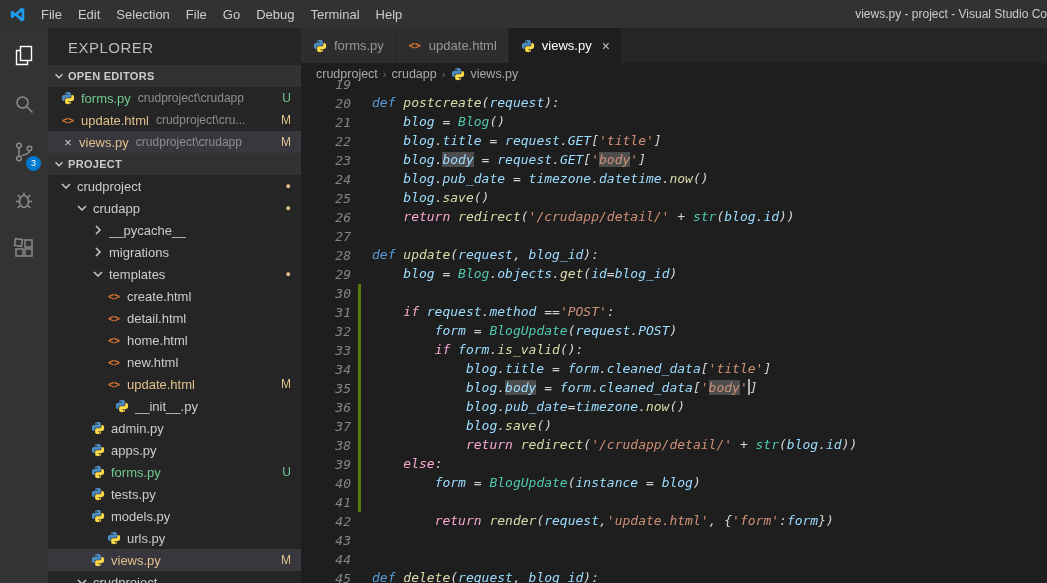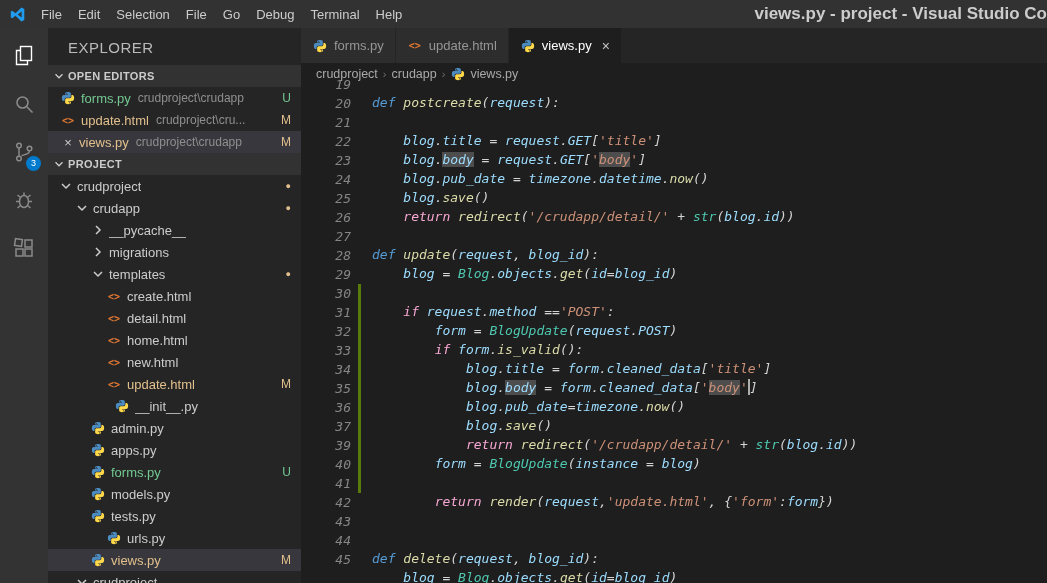--- a/index.html
+++ b/index.html
@@ -6,21 +6,21 @@
   html,body { width:1047px; height:583px; overflow:hidden; background:#1e1e1e;
     font-family:"Liberation Sans", sans-serif; }
   .window { width:1047px; height:583px; display:flex; flex-direction:column; }
 
   
   .titlebar { height:28px; background:#323233; display:flex; align-items:center;
     color:#cccccc; font-size:13px; position:relative; flex-shrink:0; }
   .vs-logo { width:17px; height:17px; margin:0 7px 0 9px; flex-shrink:0; }
   .menu-item { padding:0 8px; height:100%; display:flex; align-items:center; cursor:default; }
   .window-title { position:absolute; right:0; top:0; height:100%; display:flex;
-    align-items:center; white-space:nowrap; overflow:hidden; font-size:17px; color:#cccccc;font-weight:bold; }
+    align-items:center; white-space:nowrap; overflow:hidden; font-size:12px; color:#cccccc; }
 
   
   .main { flex:1; display:flex; min-height:0; }
 
   
   .activitybar { width:48px; background:#333333; display:flex; flex-direction:column;
     align-items:center; padding-top:4px; flex-shrink:0; }
   .activity-item { width:48px; height:48px; display:flex; align-items:center;
     justify-content:center; position:relative; color:#8a8a8a; cursor:pointer; }
   .activity-item.active { color:#ffffff; }
@@ -302,30 +302,30 @@
             <span class="row-label st-untracked">forms.py</span>
             <span class="row-badge st-untracked">U</span>
           </div>
           <div class="row" style="padding-left: 42px;">
             <span class="file-icon">
               <svg viewBox="0 0 32 32">
                 <path fill="#4c8bbf" d="M15.9 2c-7 0-6.6 3-6.6 3v3.2h6.7v1H6.5S2 8.7 2 15.8c0 7 3.9 6.8 3.9 6.8h2.3v-3.3s-.1-3.9 3.9-3.9h6.7s3.7.1 3.7-3.6V5.6S23 2 15.9 2zm-3.7 2.1a1.2 1.2 0 1 1 0 2.4 1.2 1.2 0 0 1 0-2.4z"></path>
                 <path fill="#ffd94a" d="M16.1 30c7 0 6.6-3 6.6-3v-3.2H16v-1h9.5S30 23.3 30 16.2c0-7-3.9-6.8-3.9-6.8h-2.3v3.3s.1 3.9-3.9 3.9h-6.7s-3.7-.1-3.7 3.6v6.2S9 30 16.1 30zm3.7-2.1a1.2 1.2 0 1 1 0-2.4 1.2 1.2 0 0 1 0 2.4z"></path>
               </svg>
             </span>
+            <span class="row-label">tests.py</span>
+          </div>
+          <div class="row" style="padding-left: 42px;">
+            <span class="file-icon">
+              <svg viewBox="0 0 32 32">
+                <path fill="#4c8bbf" d="M15.9 2c-7 0-6.6 3-6.6 3v3.2h6.7v1H6.5S2 8.7 2 15.8c0 7 3.9 6.8 3.9 6.8h2.3v-3.3s-.1-3.9 3.9-3.9h6.7s3.7.1 3.7-3.6V5.6S23 2 15.9 2zm-3.7 2.1a1.2 1.2 0 1 1 0 2.4 1.2 1.2 0 0 1 0-2.4z"></path>
+                <path fill="#ffd94a" d="M16.1 30c7 0 6.6-3 6.6-3v-3.2H16v-1h9.5S30 23.3 30 16.2c0-7-3.9-6.8-3.9-6.8h-2.3v3.3s.1 3.9-3.9 3.9h-6.7s-3.7-.1-3.7 3.6v6.2S9 30 16.1 30zm3.7-2.1a1.2 1.2 0 1 1 0-2.4 1.2 1.2 0 0 1 0 2.4z"></path>
+              </svg>
+            </span>
             <span class="row-label">models.py</span>
-          </div>
-          <div class="row" style="padding-left: 42px;">
-            <span class="file-icon">
-              <svg viewBox="0 0 32 32">
-                <path fill="#4c8bbf" d="M15.9 2c-7 0-6.6 3-6.6 3v3.2h6.7v1H6.5S2 8.7 2 15.8c0 7 3.9 6.8 3.9 6.8h2.3v-3.3s-.1-3.9 3.9-3.9h6.7s3.7.1 3.7-3.6V5.6S23 2 15.9 2zm-3.7 2.1a1.2 1.2 0 1 1 0 2.4 1.2 1.2 0 0 1 0-2.4z"></path>
-                <path fill="#ffd94a" d="M16.1 30c7 0 6.6-3 6.6-3v-3.2H16v-1h9.5S30 23.3 30 16.2c0-7-3.9-6.8-3.9-6.8h-2.3v3.3s.1 3.9-3.9 3.9h-6.7s-3.7-.1-3.7 3.6v6.2S9 30 16.1 30zm3.7-2.1a1.2 1.2 0 1 1 0-2.4 1.2 1.2 0 0 1 0 2.4z"></path>
-              </svg>
-            </span>
-            <span class="row-label">tests.py</span>
           </div>
           <div class="row" style="padding-left: 58px;">
             <span class="file-icon">
               <svg viewBox="0 0 32 32">
                 <path fill="#4c8bbf" d="M15.9 2c-7 0-6.6 3-6.6 3v3.2h6.7v1H6.5S2 8.7 2 15.8c0 7 3.9 6.8 3.9 6.8h2.3v-3.3s-.1-3.9 3.9-3.9h6.7s3.7.1 3.7-3.6V5.6S23 2 15.9 2zm-3.7 2.1a1.2 1.2 0 1 1 0 2.4 1.2 1.2 0 0 1 0-2.4z"></path>
                 <path fill="#ffd94a" d="M16.1 30c7 0 6.6-3 6.6-3v-3.2H16v-1h9.5S30 23.3 30 16.2c0-7-3.9-6.8-3.9-6.8h-2.3v3.3s.1 3.9-3.9 3.9h-6.7s-3.7-.1-3.7 3.6v6.2S9 30 16.1 30zm3.7-2.1a1.2 1.2 0 1 1 0-2.4 1.2 1.2 0 0 1 0 2.4z"></path>
               </svg>
             </span>
             <span class="row-label">urls.py</span>
           </div>
@@ -392,38 +392,39 @@
               <svg viewBox="0 0 32 32">
                 <path fill="#4c8bbf" d="M15.9 2c-7 0-6.6 3-6.6 3v3.2h6.7v1H6.5S2 8.7 2 15.8c0 7 3.9 6.8 3.9 6.8h2.3v-3.3s-.1-3.9 3.9-3.9h6.7s3.7.1 3.7-3.6V5.6S23 2 15.9 2zm-3.7 2.1a1.2 1.2 0 1 1 0 2.4 1.2 1.2 0 0 1 0-2.4z"></path>
                 <path fill="#ffd94a" d="M16.1 30c7 0 6.6-3 6.6-3v-3.2H16v-1h9.5S30 23.3 30 16.2c0-7-3.9-6.8-3.9-6.8h-2.3v3.3s.1 3.9-3.9 3.9h-6.7s-3.7-.1-3.7 3.6v6.2S9 30 16.1 30zm3.7-2.1a1.2 1.2 0 1 1 0-2.4 1.2 1.2 0 0 1 0 2.4z"></path>
               </svg>
             </span>
             <span>views.py</span>
           </span>
         </div>
       <div class="code">
           <div class="code-line"><div class="lnum">19</div><div class="gitbar"></div><div class="ltext"><span class="tk-def">def </span><span class="tk-fn">postcreate</span><span class="tk-pln">(</span><span class="tk-var">request</span><span class="tk-pln">):</span></div></div>
-          <div class="code-line"><div class="lnum">20</div><div class="gitbar"></div></div>
+          <div class="code-line"><div class="lnum">20</div><div class="gitbar"></div><div class="ltext"><span class="tk-pln">    </span><span class="tk-var">blog</span><span class="tk-pln"> = </span><span class="tk-cls">Blog</span><span class="tk-pln">()</span></div></div>
           <div class="code-line"><div class="lnum">21</div><div class="gitbar"></div><div class="ltext"><span class="tk-pln">    </span><span class="tk-var">blog</span><span class="tk-pln">.</span><span class="tk-var">title</span><span class="tk-pln"> = </span><span class="tk-var">request</span><span class="tk-pln">.</span><span class="tk-var">GET</span><span class="tk-pln">[</span><span class="tk-str">'title'</span><span class="tk-pln">]</span></div></div>
           <div class="code-line"><div class="lnum">22</div><div class="gitbar"></div><div class="ltext"><span class="tk-pln">    </span><span class="tk-var">blog</span><span class="tk-pln">.</span><span class="tk-var hl">body</span><span class="tk-pln"> = </span><span class="tk-var">request</span><span class="tk-pln">.</span><span class="tk-var">GET</span><span class="tk-pln">[</span><span class="tk-str">'</span><span class="tk-str hl">body</span><span class="tk-str">'</span><span class="tk-pln">]</span></div></div>
           <div class="code-line"><div class="lnum">23</div><div class="gitbar"></div><div class="ltext"><span class="tk-pln">    </span><span class="tk-var">blog</span><span class="tk-pln">.</span><span class="tk-var">pub_date</span><span class="tk-pln"> = </span><span class="tk-var">timezone</span><span class="tk-pln">.</span><span class="tk-var">datetime</span><span class="tk-pln">.</span><span class="tk-fn">now</span><span class="tk-pln">()</span></div></div>
           <div class="code-line"><div class="lnum">24</div><div class="gitbar"></div><div class="ltext"><span class="tk-pln">    </span><span class="tk-var">blog</span><span class="tk-pln">.</span><span class="tk-fn">save</span><span class="tk-pln">()</span></div></div>
           <div class="code-line"><div class="lnum">25</div><div class="gitbar"></div><div class="ltext"><span class="tk-pln">    </span><span class="tk-kw">return </span><span class="tk-fn">redirect</span><span class="tk-pln">(</span><span class="tk-str">'/crudapp/detail/'</span><span class="tk-pln"> + </span><span class="tk-cls">str</span><span class="tk-pln">(</span><span class="tk-var">blog</span><span class="tk-pln">.</span><span class="tk-var">id</span><span class="tk-pln">))</span></div></div>
           <div class="code-line"><div class="lnum">26</div><div class="gitbar"></div><div class="ltext"></div></div>
           <div class="code-line"><div class="lnum">27</div><div class="gitbar"></div><div class="ltext"><span class="tk-def">def </span><span class="tk-fn">update</span><span class="tk-pln">(</span><span class="tk-var">request</span><span class="tk-pln">, </span><span class="tk-var">blog_id</span><span class="tk-pln">):</span></div></div>
           <div class="code-line"><div class="lnum">28</div><div class="gitbar"></div><div class="ltext"><span class="tk-pln">    </span><span class="tk-var">blog</span><span class="tk-pln"> = </span><span class="tk-cls">Blog</span><span class="tk-pln">.</span><span class="tk-var">objects</span><span class="tk-pln">.</span><span class="tk-fn">get</span><span class="tk-pln">(</span><span class="tk-var">id</span><span class="tk-pln">=</span><span class="tk-var">blog_id</span><span class="tk-pln">)</span></div></div>
           <div class="code-line"><div class="lnum">29</div><div class="gitbar"></div><div class="ltext"></div></div>
           <div class="code-line"><div class="lnum">30</div><div class="gitbar added"></div><div class="ltext"><span class="tk-pln">    </span><span class="tk-kw">if </span><span class="tk-var">request</span><span class="tk-pln">.</span><span class="tk-var">method</span><span class="tk-pln"> ==</span><span class="tk-str">'POST'</span><span class="tk-pln">:</span></div></div>
           <div class="code-line"><div class="lnum">31</div><div class="gitbar added"></div><div class="ltext"><span class="tk-pln">        </span><span class="tk-var">form</span><span class="tk-pln"> = </span><span class="tk-cls">BlogUpdate</span><span class="tk-pln">(</span><span class="tk-var">request</span><span class="tk-pln">.</span><span class="tk-var">POST</span><span class="tk-pln">)</span></div></div>
           <div class="code-line"><div class="lnum">32</div><div class="gitbar added"></div><div class="ltext"><span class="tk-pln">        </span><span class="tk-kw">if </span><span class="tk-var">form</span><span class="tk-pln">.</span><span class="tk-fn">is_valid</span><span class="tk-pln">():</span></div></div>
           <div class="code-line"><div class="lnum">33</div><div class="gitbar added"></div><div class="ltext"><span class="tk-pln">            </span><span class="tk-var">blog</span><span class="tk-pln">.</span><span class="tk-var">title</span><span class="tk-pln"> = </span><span class="tk-var">form</span><span class="tk-pln">.</span><span class="tk-var">cleaned_data</span><span class="tk-pln">[</span><span class="tk-str">'title'</span><span class="tk-pln">]</span></div></div>
           <div class="code-line"><div class="lnum">34</div><div class="gitbar added"></div><div class="ltext"><span class="tk-pln">            </span><span class="tk-var">blog</span><span class="tk-pln">.</span><span class="tk-var hl">body</span><span class="tk-pln"> = </span><span class="tk-var">form</span><span class="tk-pln">.</span><span class="tk-var">cleaned_data</span><span class="tk-pln">[</span><span class="tk-str">'</span><span class="tk-str hl">body</span><span class="tk-str">'</span><span class="caret"></span><span class="tk-pln">]</span></div></div>
           <div class="code-line"><div class="lnum">35</div><div class="gitbar added"></div><div class="ltext"><span class="tk-pln">            </span><span class="tk-var">blog</span><span class="tk-pln">.</span><span class="tk-var">pub_date</span><span class="tk-pln">=</span><span class="tk-var">timezone</span><span class="tk-pln">.</span><span class="tk-fn">now</span><span class="tk-pln">()</span></div></div>
           <div class="code-line"><div class="lnum">36</div><div class="gitbar added"></div><div class="ltext"><span class="tk-pln">            </span><span class="tk-var">blog</span><span class="tk-pln">.</span><span class="tk-fn">save</span><span class="tk-pln">()</span></div></div>
           <div class="code-line"><div class="lnum">37</div><div class="gitbar added"></div><div class="ltext"><span class="tk-pln">            </span><span class="tk-kw">return </span><span class="tk-fn">redirect</span><span class="tk-pln">(</span><span class="tk-str">'/crudapp/detail/'</span><span class="tk-pln"> + </span><span class="tk-cls">str</span><span class="tk-pln">(</span><span class="tk-var">blog</span><span class="tk-pln">.</span><span class="tk-var">id</span><span class="tk-pln">))</span></div></div>
+          <div class="code-line"><div class="lnum">38</div><div class="gitbar added"></div><div class="ltext"><span class="tk-pln">    </span><span class="tk-kw">else</span><span class="tk-pln">:</span></div></div>
           <div class="code-line"><div class="lnum">39</div><div class="gitbar added"></div><div class="ltext"><span class="tk-pln">        </span><span class="tk-var">form</span><span class="tk-pln"> = </span><span class="tk-cls">BlogUpdate</span><span class="tk-pln">(</span><span class="tk-var">instance</span><span class="tk-pln"> = </span><span class="tk-var">blog</span><span class="tk-pln">)</span></div></div>
           <div class="code-line"><div class="lnum">40</div><div class="gitbar added"></div><div class="ltext"></div></div>
           <div class="code-line"><div class="lnum">41</div><div class="gitbar added"></div><div class="ltext"><span class="tk-pln">        </span><span class="tk-kw">return </span><span class="tk-fn">render</span><span class="tk-pln">(</span><span class="tk-var">request</span><span class="tk-pln">,</span><span class="tk-str">'update.html'</span><span class="tk-pln">, {</span><span class="tk-str">'form'</span><span class="tk-pln">:</span><span class="tk-var">form</span><span class="tk-pln">})</span></div></div>
           <div class="code-line"><div class="lnum">42</div><div class="gitbar"></div><div class="ltext"></div></div>
           <div class="code-line"><div class="lnum">43</div><div class="gitbar"></div><div class="ltext"></div></div>
           <div class="code-line"><div class="lnum">44</div><div class="gitbar"></div><div class="ltext"><span class="tk-def">def </span><span class="tk-fn">delete</span><span class="tk-pln">(</span><span class="tk-var">request</span><span class="tk-pln">, </span><span class="tk-var">blog_id</span><span class="tk-pln">):</span></div></div>
           <div class="code-line"><div class="lnum">45</div><div class="gitbar"></div><div class="ltext"><span class="tk-pln">    </span><span class="tk-var">blog</span><span class="tk-pln"> = </span><span class="tk-cls">Blog</span><span class="tk-pln">.</span><span class="tk-var">objects</span><span class="tk-pln">.</span><span class="tk-fn">get</span><span class="tk-pln">(</span><span class="tk-var">id</span><span class="tk-pln">=</span><span class="tk-var">blog_id</span><span class="tk-pln">)</span></div></div>
         </div>
     </div>
 

